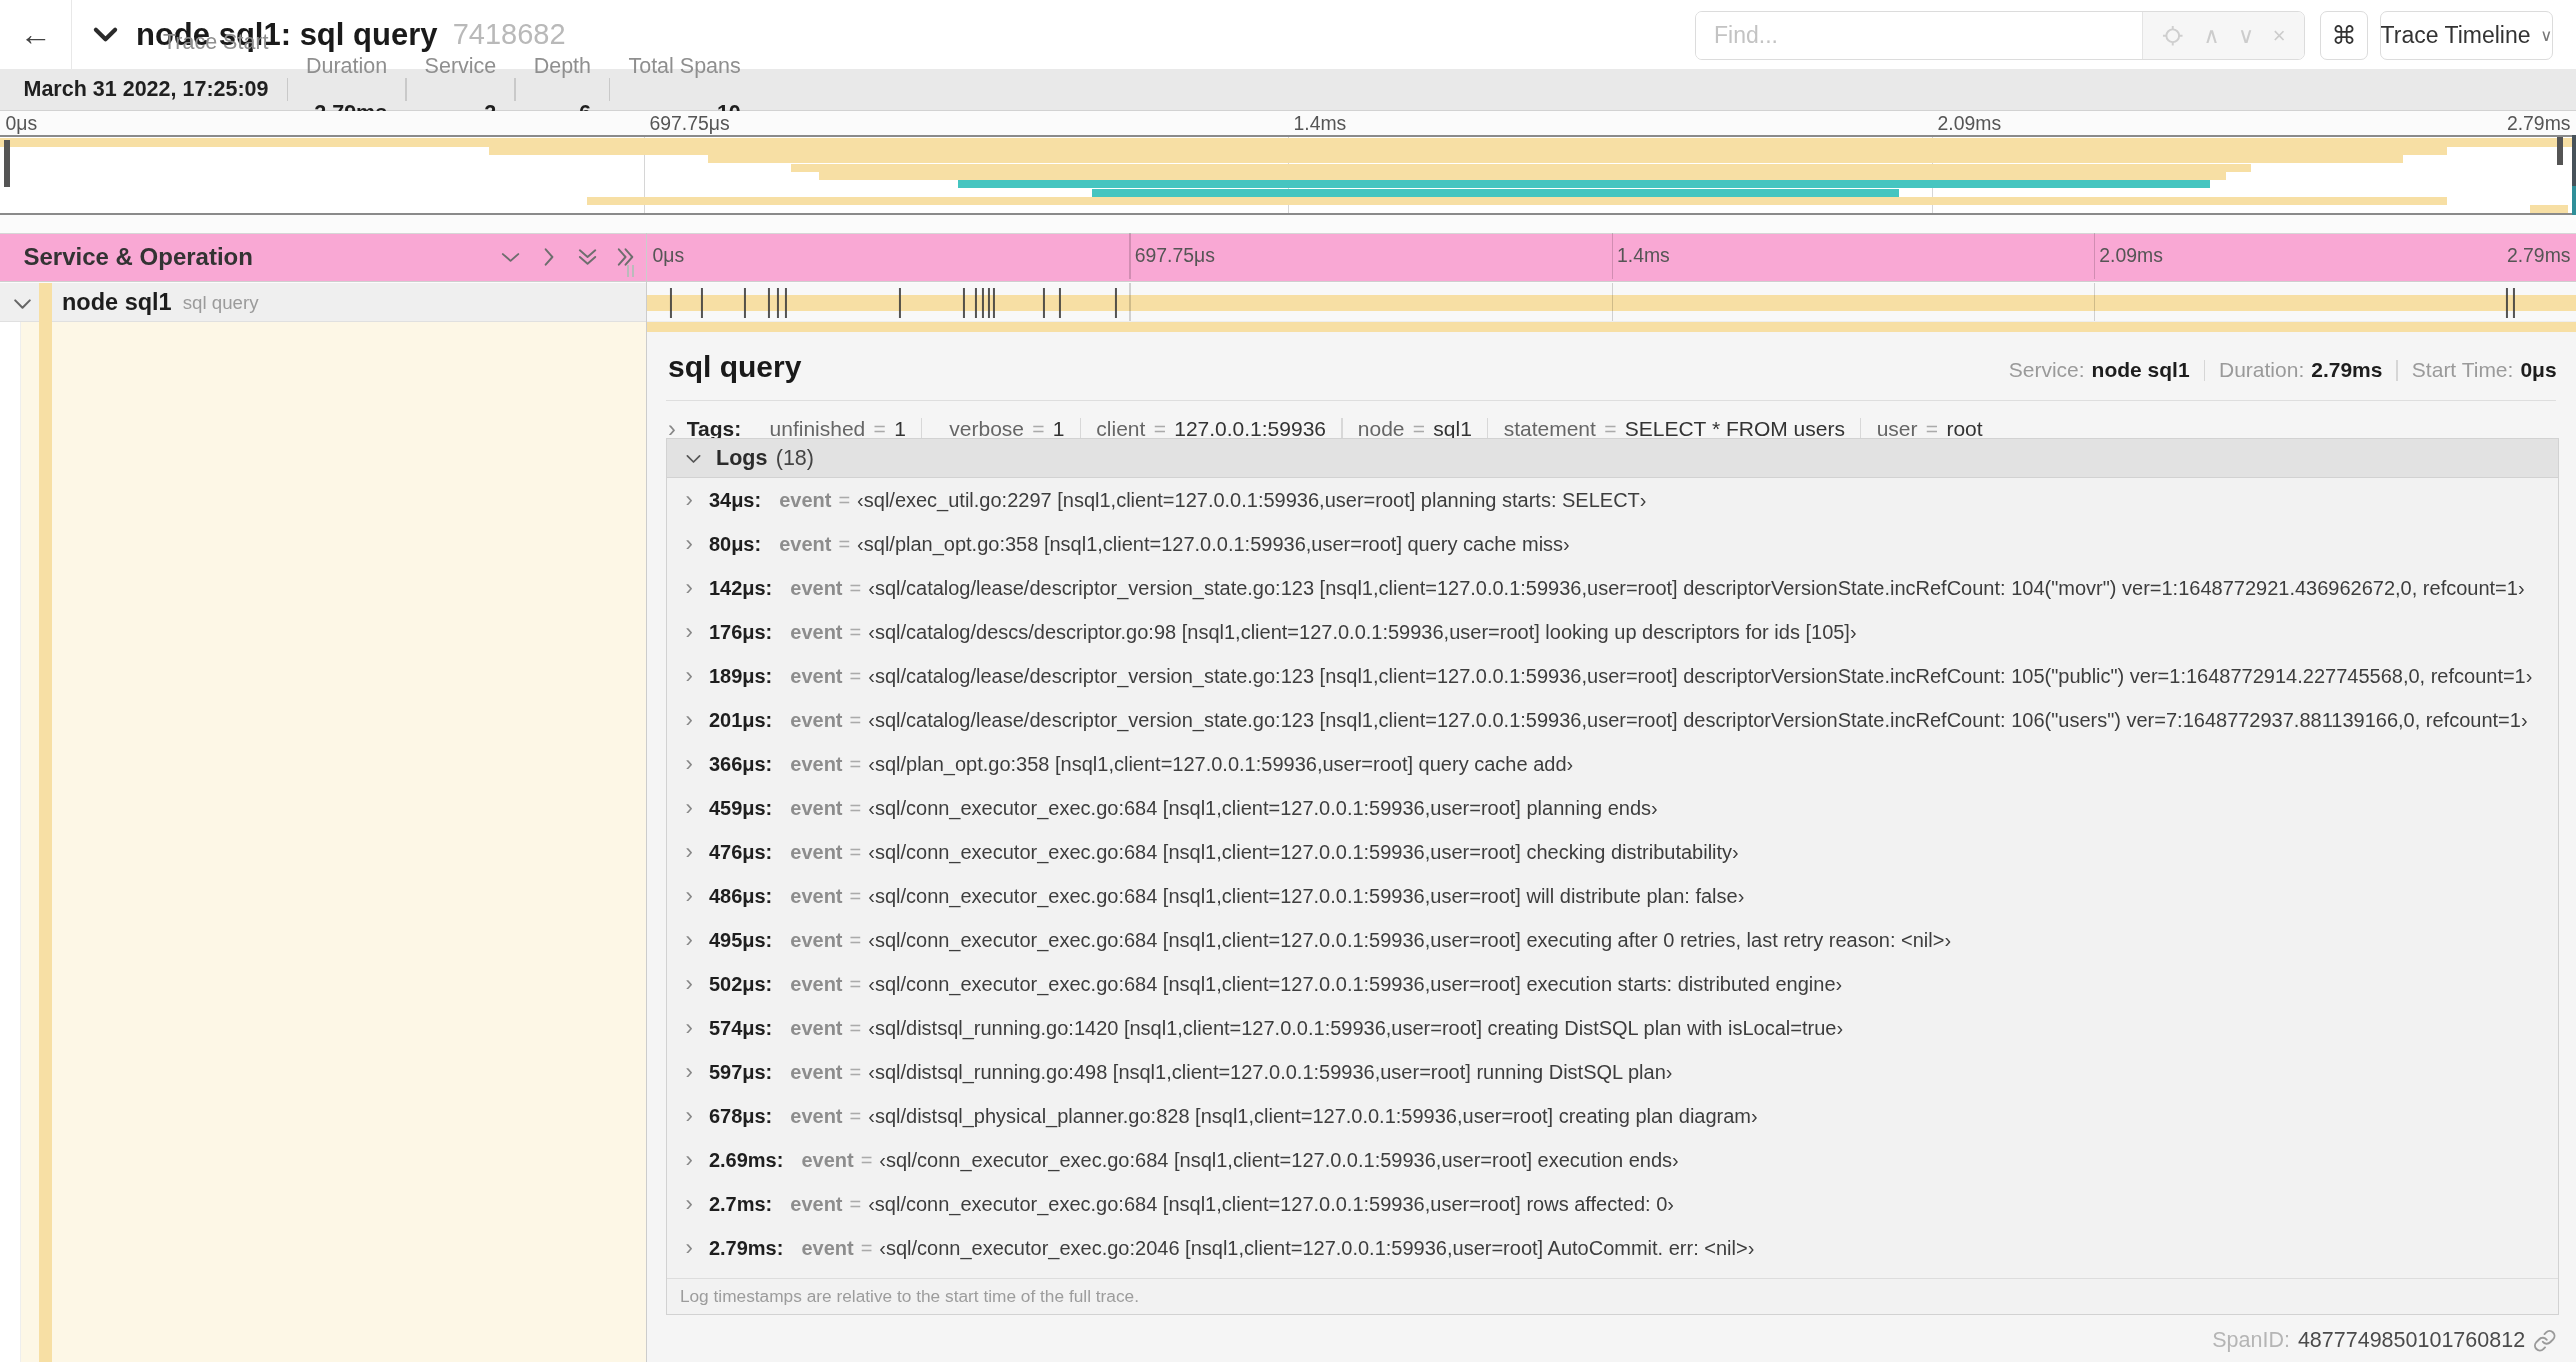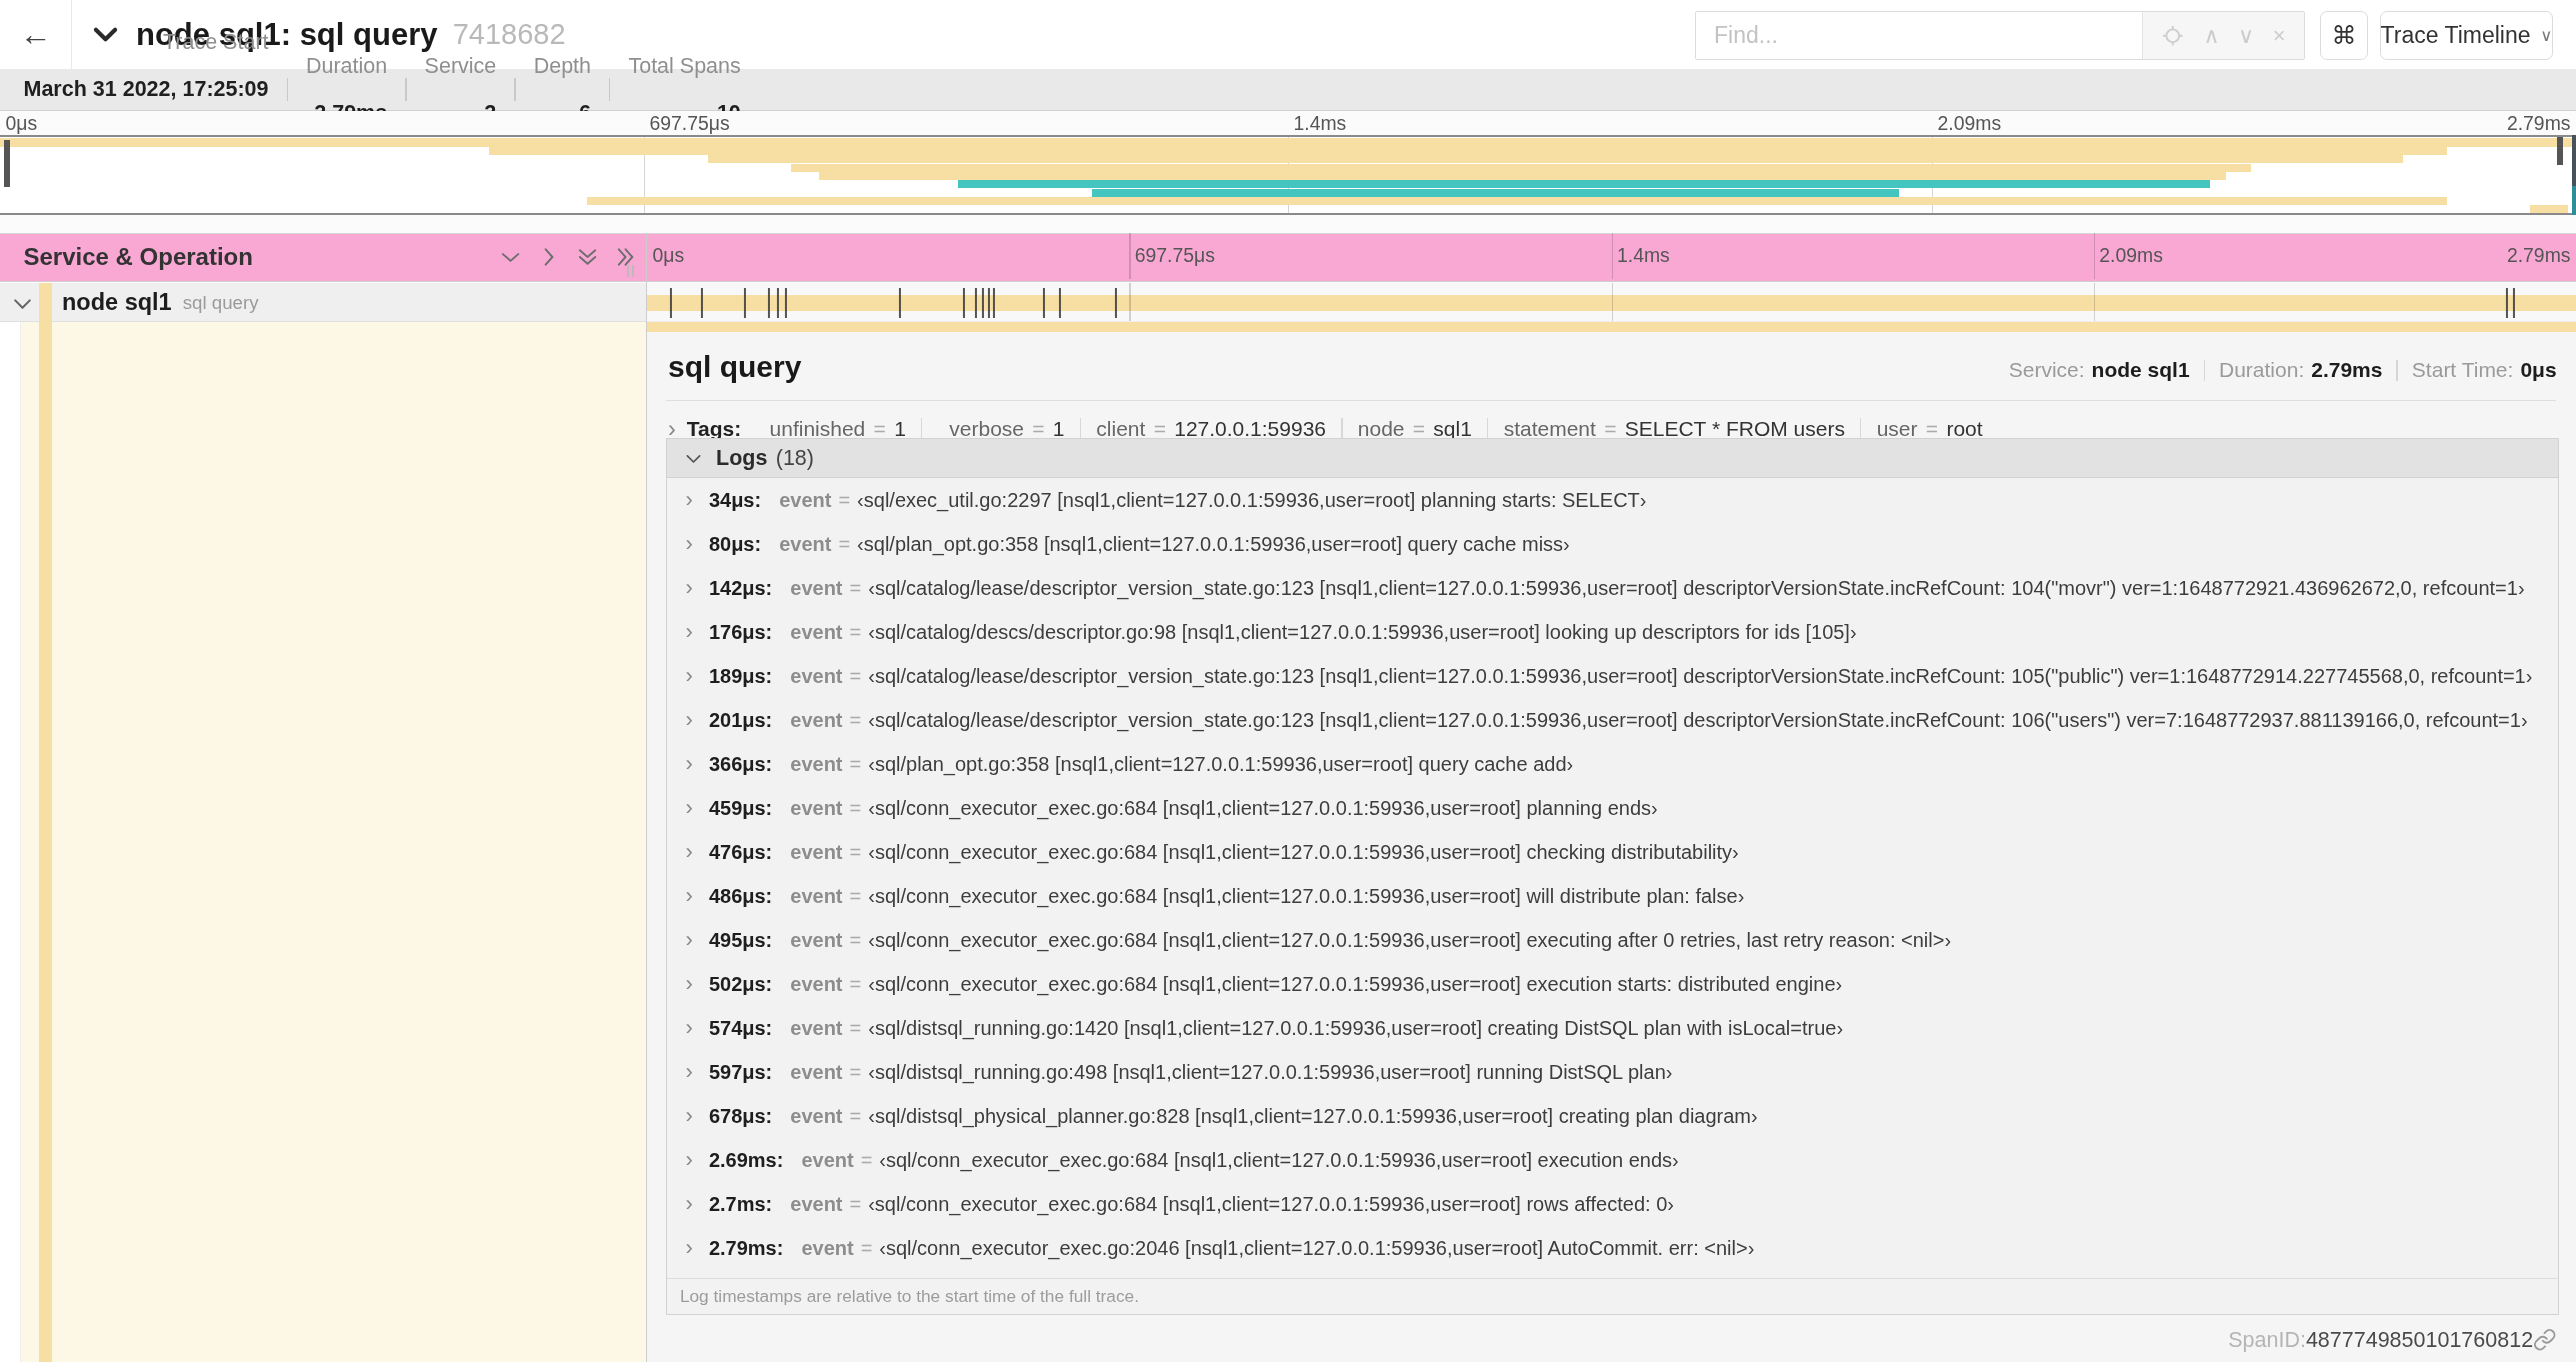--- a/index.html
+++ b/index.html
@@ -10,21 +10,21 @@
   }
   .abs{position:absolute;}
 
   
   #topbar{left:0;top:0;width:2576px;height:69px;background:#fff;}
   #back-btn{left:0;top:0;width:71px;height:69px;border-right:1.4px solid #e8e8e8;
     display:flex;align-items:center;justify-content:center;font-size:32px;color:#444;cursor:pointer;}
   #title-collapse{left:89px;top:18px;width:36px;height:33px;display:flex;align-items:center;}
   #trace-title{left:136px;top:0;height:69px;display:flex;align-items:center;font-size:31px;font-weight:700;color:#1a1a1a;white-space:nowrap;}
   #trace-id{font-weight:400;color:#b9b9b9;margin-left:15.2px;font-size:29px;}
-  #find-group{left:1695px;top:11px;width:608px;height:47px;border:1.4px solid #dcdcdc;border-radius:2px;background:#fff;display:flex;overflow:hidden;}
+  #find-group{left:1695px;top:11px;width:608px;height:47px;border:1.4px solid #dcdcdc;border-radius:7px;background:#fff;display:flex;overflow:hidden;}
   #find-input{flex:1;border:none;outline:none;font-size:23px;padding:0 18px;color:#444;background:#fff;font-family:inherit;}
   #find-input::placeholder{color:#c3c3c3;}
   #find-tools{width:161px;background:#f6f6f6;border-left:1.4px solid #e4e4e4;display:flex;align-items:center;justify-content:space-evenly;}
   .findtool{color:#ccc;font-size:22px;display:flex;align-items:center;justify-content:center;cursor:pointer;}
   #cmd-btn{left:2320px;top:11px;width:46px;height:47px;border:1.4px solid #dcdcdc;border-radius:7px;background:#fff;
     display:flex;align-items:center;justify-content:center;font-size:25px;color:#333;cursor:pointer;}
   #view-btn{left:2380px;top:11px;width:171px;height:47px;border:1.4px solid #dcdcdc;border-radius:7px;background:#fff;
     display:flex;align-items:center;justify-content:center;gap:9.7px;font-size:23px;color:#333;cursor:pointer;white-space:nowrap;}
   #view-btn .dd{font-size:16.6px;color:#777;}
 
@@ -100,21 +100,21 @@
   #logs-label{font-weight:700;color:#2b2b2b;margin-right:8.3px;}
   #logs-count{color:#444;}
   #logs-list{position:absolute;left:0;top:39px;right:0;bottom:36px;overflow:hidden;}
   .logrow{height:44px;display:flex;align-items:center;white-space:nowrap;overflow:hidden;font-size:20px;padding-left:18px;}
   .lchev{color:#888;font-size:22px;width:23.5px;flex:0 0 23.5px;}
   .ltime{font-weight:700;color:#1e1e1e;margin-right:18px;}
   .lkey{color:#8d8d8d;margin-right:7px;font-weight:bold;}
   .leq{color:#aaa;margin-right:7px;}
   .lval{color:#3d3d3d;}
   #logs-footer{position:absolute;left:0;bottom:0;right:0;height:36px;border-top:1.4px solid #ddd;display:flex;align-items:center;padding-left:12.5px;font-size:17.3px;color:#9c9c9c;box-sizing:border-box;}
-  #spanid-row{position:absolute;right:19.4px;bottom:9.7px;display:flex;gap:0;font-size:21.5px;}
+  #spanid-row{position:absolute;right:19.4px;bottom:9.7px;display:flex;align-items:center;gap:8px;font-size:21.5px;}
   #spanid-label{color:#b5b5b5;}
   #spanid-value{color:#4a4a4a;}
   svg.icon{display:block;}
 </style>
 </head>
 <body>
 
 <div class="abs" id="topbar">
   <div class="abs" id="back-btn">
     <span>←</span>

